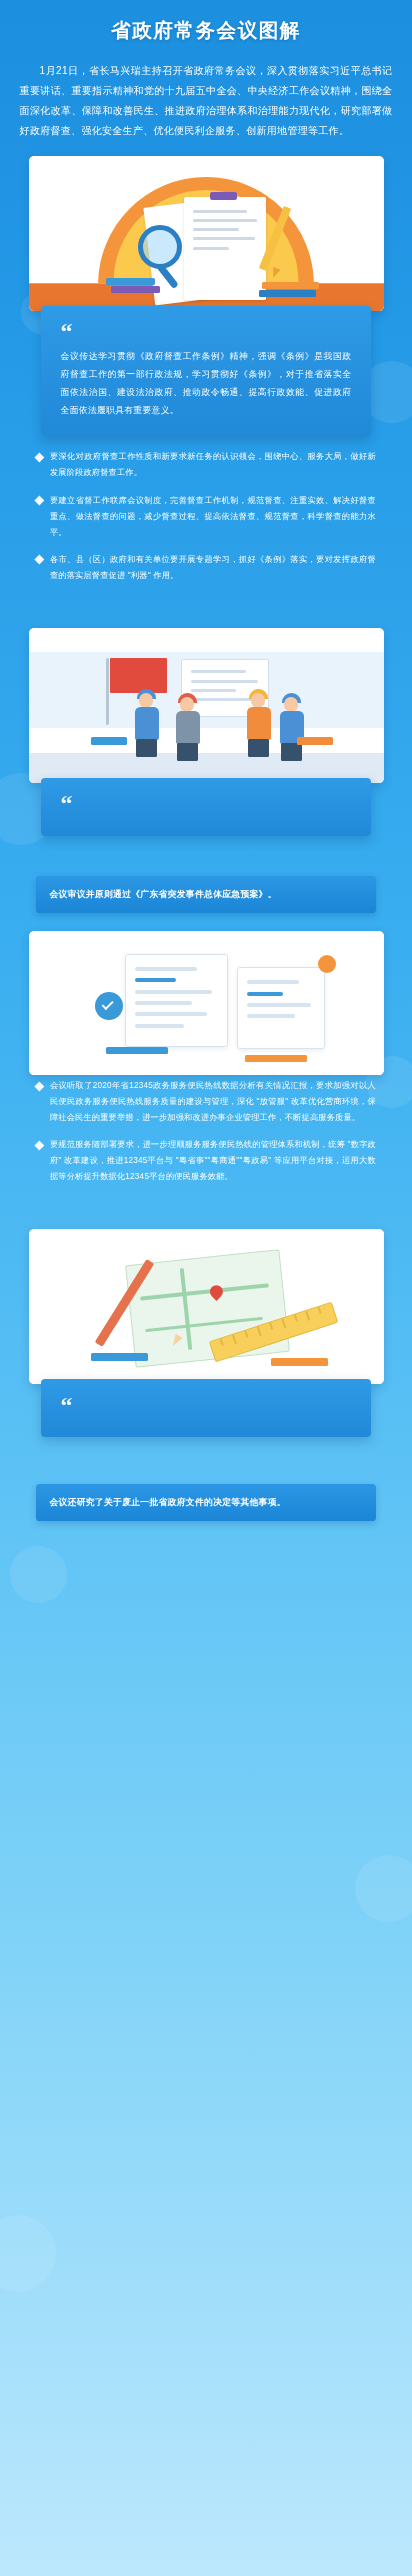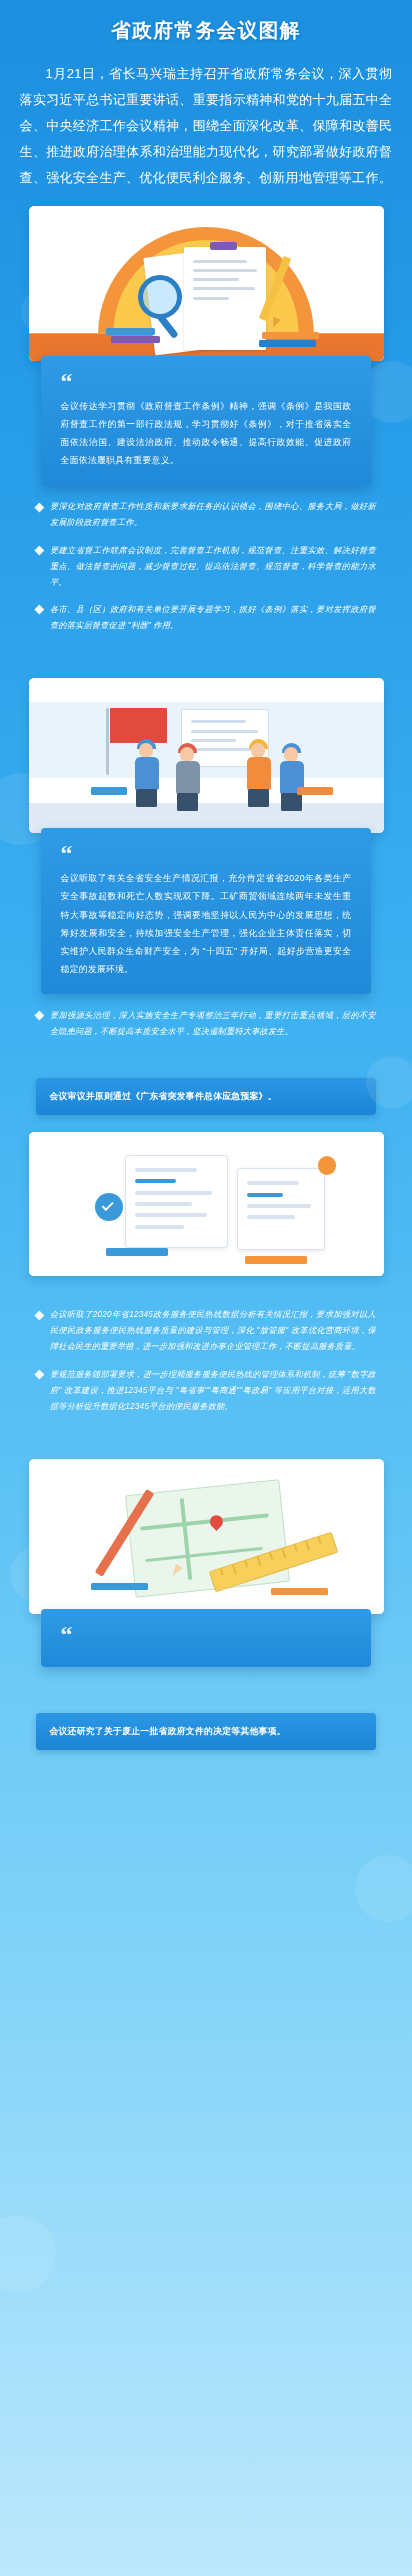--- a/index.html
+++ b/index.html
@@ -33,21 +33,21 @@
     font-weight: bold;
     color: #ffffff;
     letter-spacing: 1.5px;
     text-align: center;
     text-shadow: 0 1px 3.1px rgba(0,60,110,0.35);
     line-height: 1.25;
   }
   .lead {
     margin: 13.4px 19.6px 0 19.6px;
     color: #ffffff;
-    font-size: 13px;
+    font-size: 10px;
     line-height: 2.0;
     text-align: justify;
     text-indent: 2em;
     letter-spacing: 0.3px;
   }
   
   .illus-wrap {
     margin: 15.5px auto 0 auto;
     width: 355px;
     display: flex;
@@ -110,21 +110,20 @@
     flex: 0 0 auto;
     opacity: 0.95;
   }
   .bullet-text {
     color: #ffffff;
     font-size: 8.2px;
     line-height: 1.95;
     text-align: justify;
     letter-spacing: 0.2px;
     flex: 1 1 auto;
-    font-style: italic;
   }
   
   .banner {
     width: 340px;
     margin: 17.5px auto 0 auto;
     background: linear-gradient(180deg,#2b97e4 0%, #1b85d6 100%);
     border-radius: 3.6px;
     padding: 10.3px 13.4px;
     color: #ffffff;
     font-size: 8.8px;
@@ -297,28 +296,23 @@
           <div class="p-legs"></div>
       </div>
 
       <div class="i1-book" style="left:62px; top:109px; width:36px; height:8.2px;"></div>
       <div class="i1-book" style="left:268px; top:109px; width:36px; height:8.2px; background:#f08c3c;"></div>
     </div>
   </div>
 
   <div class="quote-card">
     <span class="quote-mark">“</span>
-    <div class="quote-text">会议听取了有关全省安全生产情况汇报，充分肯定省省2020年各类生产安全事故起数和死亡人数实现双下降。工矿商贸领域连续两年未发生重特大事故等稳定向好态势，强调要地坚持以人民为中心的发展思想，统筹好发展和安全，持续加强安全生产管理，强化企业主体责任落实，切实维护人民群众生命财产安全，为 "十四五" 开好局、起好步营造更安全稳定的发展环境。</div>
   </div>
 
   <div class="bullets">
-    <div class="bullet">
-      <div class="bullet-dot"></div>
-      <div class="bullet-text">要加强源头治理，深入实施安全生产专项整治三年行动，重要打击重点领域，层的不安全隐患问题，不断提高本质安全水平，坚决遏制重特大事故发生。</div>
-    </div>
   </div>
 
   <div class="spacer-sm"></div>
 
   <div class="banner">会议审议并原则通过《广东省突发事件总体应急预案》。</div>
 
   <div class="illus-wrap" style="margin-top:17.5px;">
     <div class="illus small">
       <div class="i3-bg"></div>
       <div class="i3-panel" style="left:96px; top:23px; width:103px; height:93px;"></div>
@@ -337,21 +331,21 @@
 
       <div class="i3-circle" style="left:66px; top:61px; width:28px; height:28px; background:#3a9ad9;"></div>
       <div class="i3-check" style="left:73px; top:70px;"></div>
 
       <div class="i3-circle" style="left:289px; top:24px; width:18.5px; height:18.5px; background:#f4953c;"></div>
       <div class="i1-book" style="left:77px; top:116px; width:62px; height:7.2px;"></div>
       <div class="i1-book" style="left:216px; top:124px; width:62px; height:7.2px; background:#f4953c;"></div>
     </div>
   </div>
 
-  <div class="bullets" style="margin-top:31px;">
+  <div class="bullets" style="margin-top:3px;">
     <div class="bullet">
       <div class="bullet-dot"></div>
       <div class="bullet-text">会议听取了2020年省12345政务服务便民热线数据分析有关情况汇报，要求加强对以人民便民政务服务便民热线服务质量的建设与管理，深化 "放管服" 改革优化营商环境，保障社会民生的重要举措，进一步加强和改进办事企业管理工作，不断提高服务质量。</div>
     </div>
     <div class="bullet">
       <div class="bullet-dot"></div>
       <div class="bullet-text">要规范服务随部署要求，进一步理顺服务服务便民热线的管理体系和机制，统筹 "数字政府" 改革建设，推进12345平台与 "粤省事""粤商通""粤政易" 等应用平台对接，运用大数据等分析提升数据化12345平台的便民服务效能。</div>
     </div>
   </div>
 

